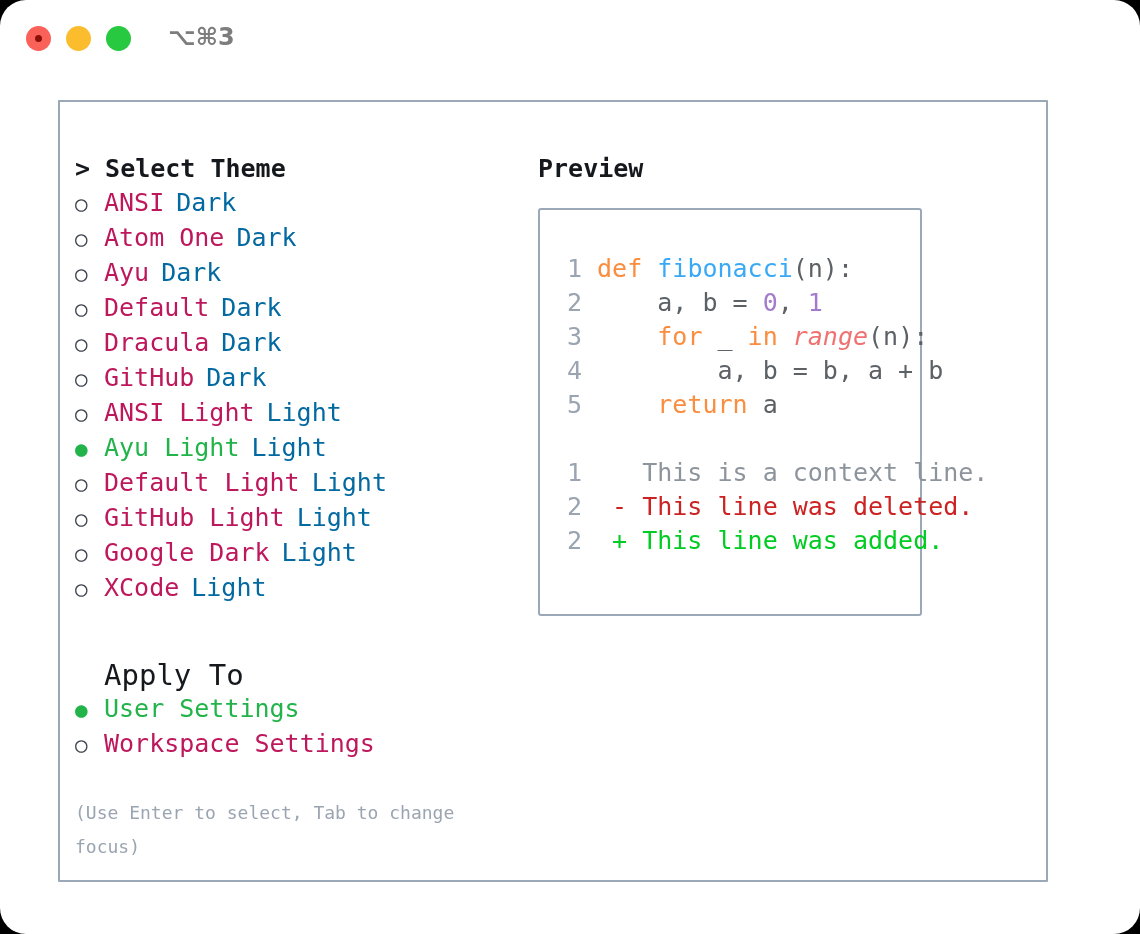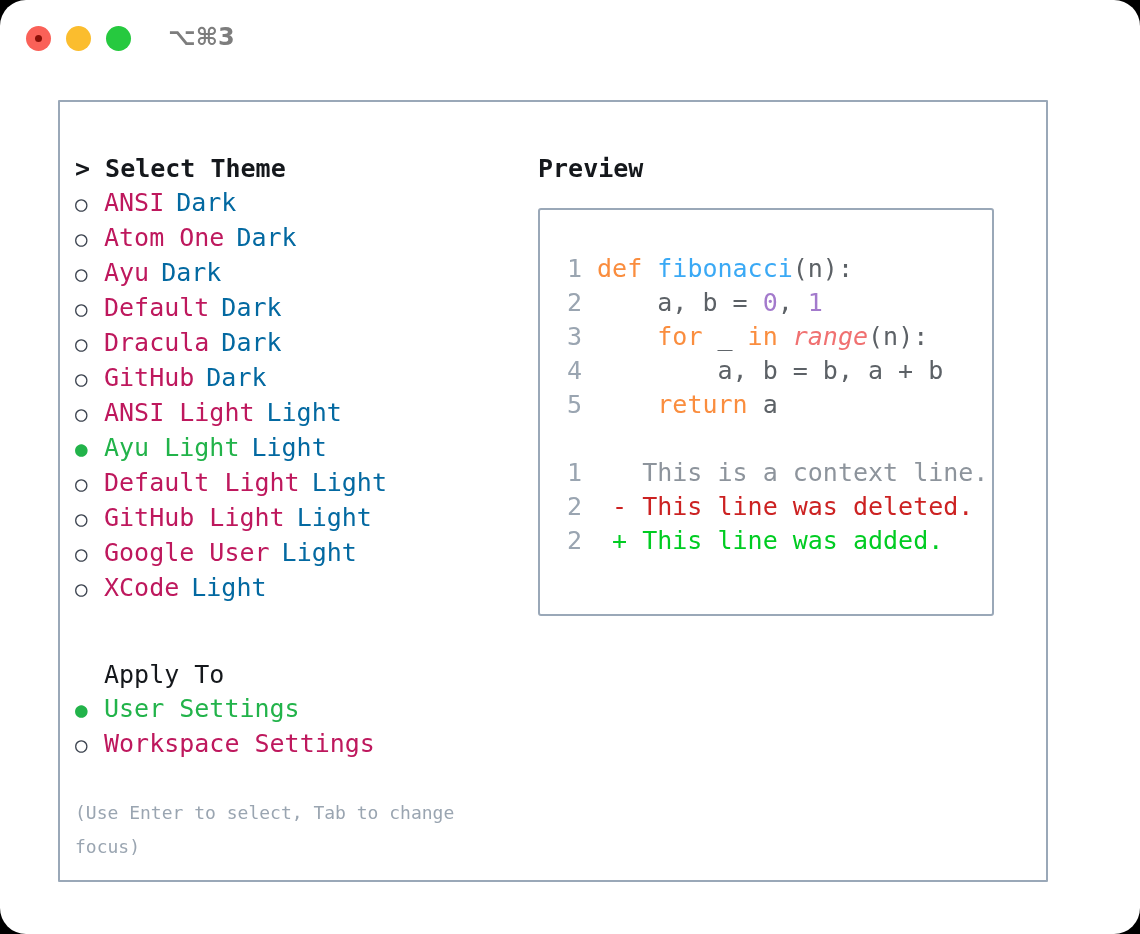--- a/index.html
+++ b/index.html
@@ -90,21 +90,21 @@
     width: 440px;
   }
   .col-title {
     font-size: 25px;
     font-weight: bold;
     color: #15181c;
     line-height: 34px;
     white-space: pre;
   }
   .section-title {
-    font-size: 25px;
+    font-size: 29px;
     color: #15181c;
     line-height: 34px;
     white-space: pre;
     padding-left: 29px;
   }
   .opt-row {
     display: flex;
     align-items: baseline;
     font-size: 25px;
     line-height: 34px;
@@ -135,21 +135,21 @@
   }
 
   
   .right-col {
     position: absolute;
     left: 478px; top: 50px;
     width: 490px;
   }
   .preview-box {
     margin-top: 22px;
-    width: 456px;
+    width: 384px;
     height: 408px;
     border: 2px solid #9aa8b8;
     border-radius: 3px;
     box-sizing: border-box;
     background: #ffffff;
     position: relative;
   }
   .code {
     position: absolute;
     left: 16px; top: 42px;
@@ -197,21 +197,21 @@
             <div class="opt-row"><span class="marker">○</span><span class="opt-name">ANSI</span><span class="opt-variant">Dark</span></div>
             <div class="opt-row"><span class="marker">○</span><span class="opt-name">Atom One</span><span class="opt-variant">Dark</span></div>
             <div class="opt-row"><span class="marker">○</span><span class="opt-name">Ayu</span><span class="opt-variant">Dark</span></div>
             <div class="opt-row"><span class="marker">○</span><span class="opt-name">Default</span><span class="opt-variant">Dark</span></div>
             <div class="opt-row"><span class="marker">○</span><span class="opt-name">Dracula</span><span class="opt-variant">Dark</span></div>
             <div class="opt-row"><span class="marker">○</span><span class="opt-name">GitHub</span><span class="opt-variant">Dark</span></div>
             <div class="opt-row"><span class="marker">○</span><span class="opt-name">ANSI Light</span><span class="opt-variant">Light</span></div>
             <div class="opt-row"><span class="marker sel">●</span><span class="opt-name sel">Ayu Light</span><span class="opt-variant">Light</span></div>
             <div class="opt-row"><span class="marker">○</span><span class="opt-name">Default Light</span><span class="opt-variant">Light</span></div>
             <div class="opt-row"><span class="marker">○</span><span class="opt-name">GitHub Light</span><span class="opt-variant">Light</span></div>
-            <div class="opt-row"><span class="marker">○</span><span class="opt-name">Google User</span><span class="opt-variant">Light</span></div>
+            <div class="opt-row"><span class="marker">○</span><span class="opt-name">Google Dark</span><span class="opt-variant">Light</span></div>
             <div class="opt-row"><span class="marker">○</span><span class="opt-name">XCode</span><span class="opt-variant">Light</span></div>
           </div>
 
         <div class="spacer-lg"></div>
 
         <div class="section-title">Apply To</div>
         <div id="apply-items">
             <div class="opt-row"><span class="marker sel">●</span><span class="opt-name sel">User Settings</span></div>
             <div class="opt-row"><span class="marker">○</span><span class="opt-name">Workspace Settings</span></div>
           </div>

